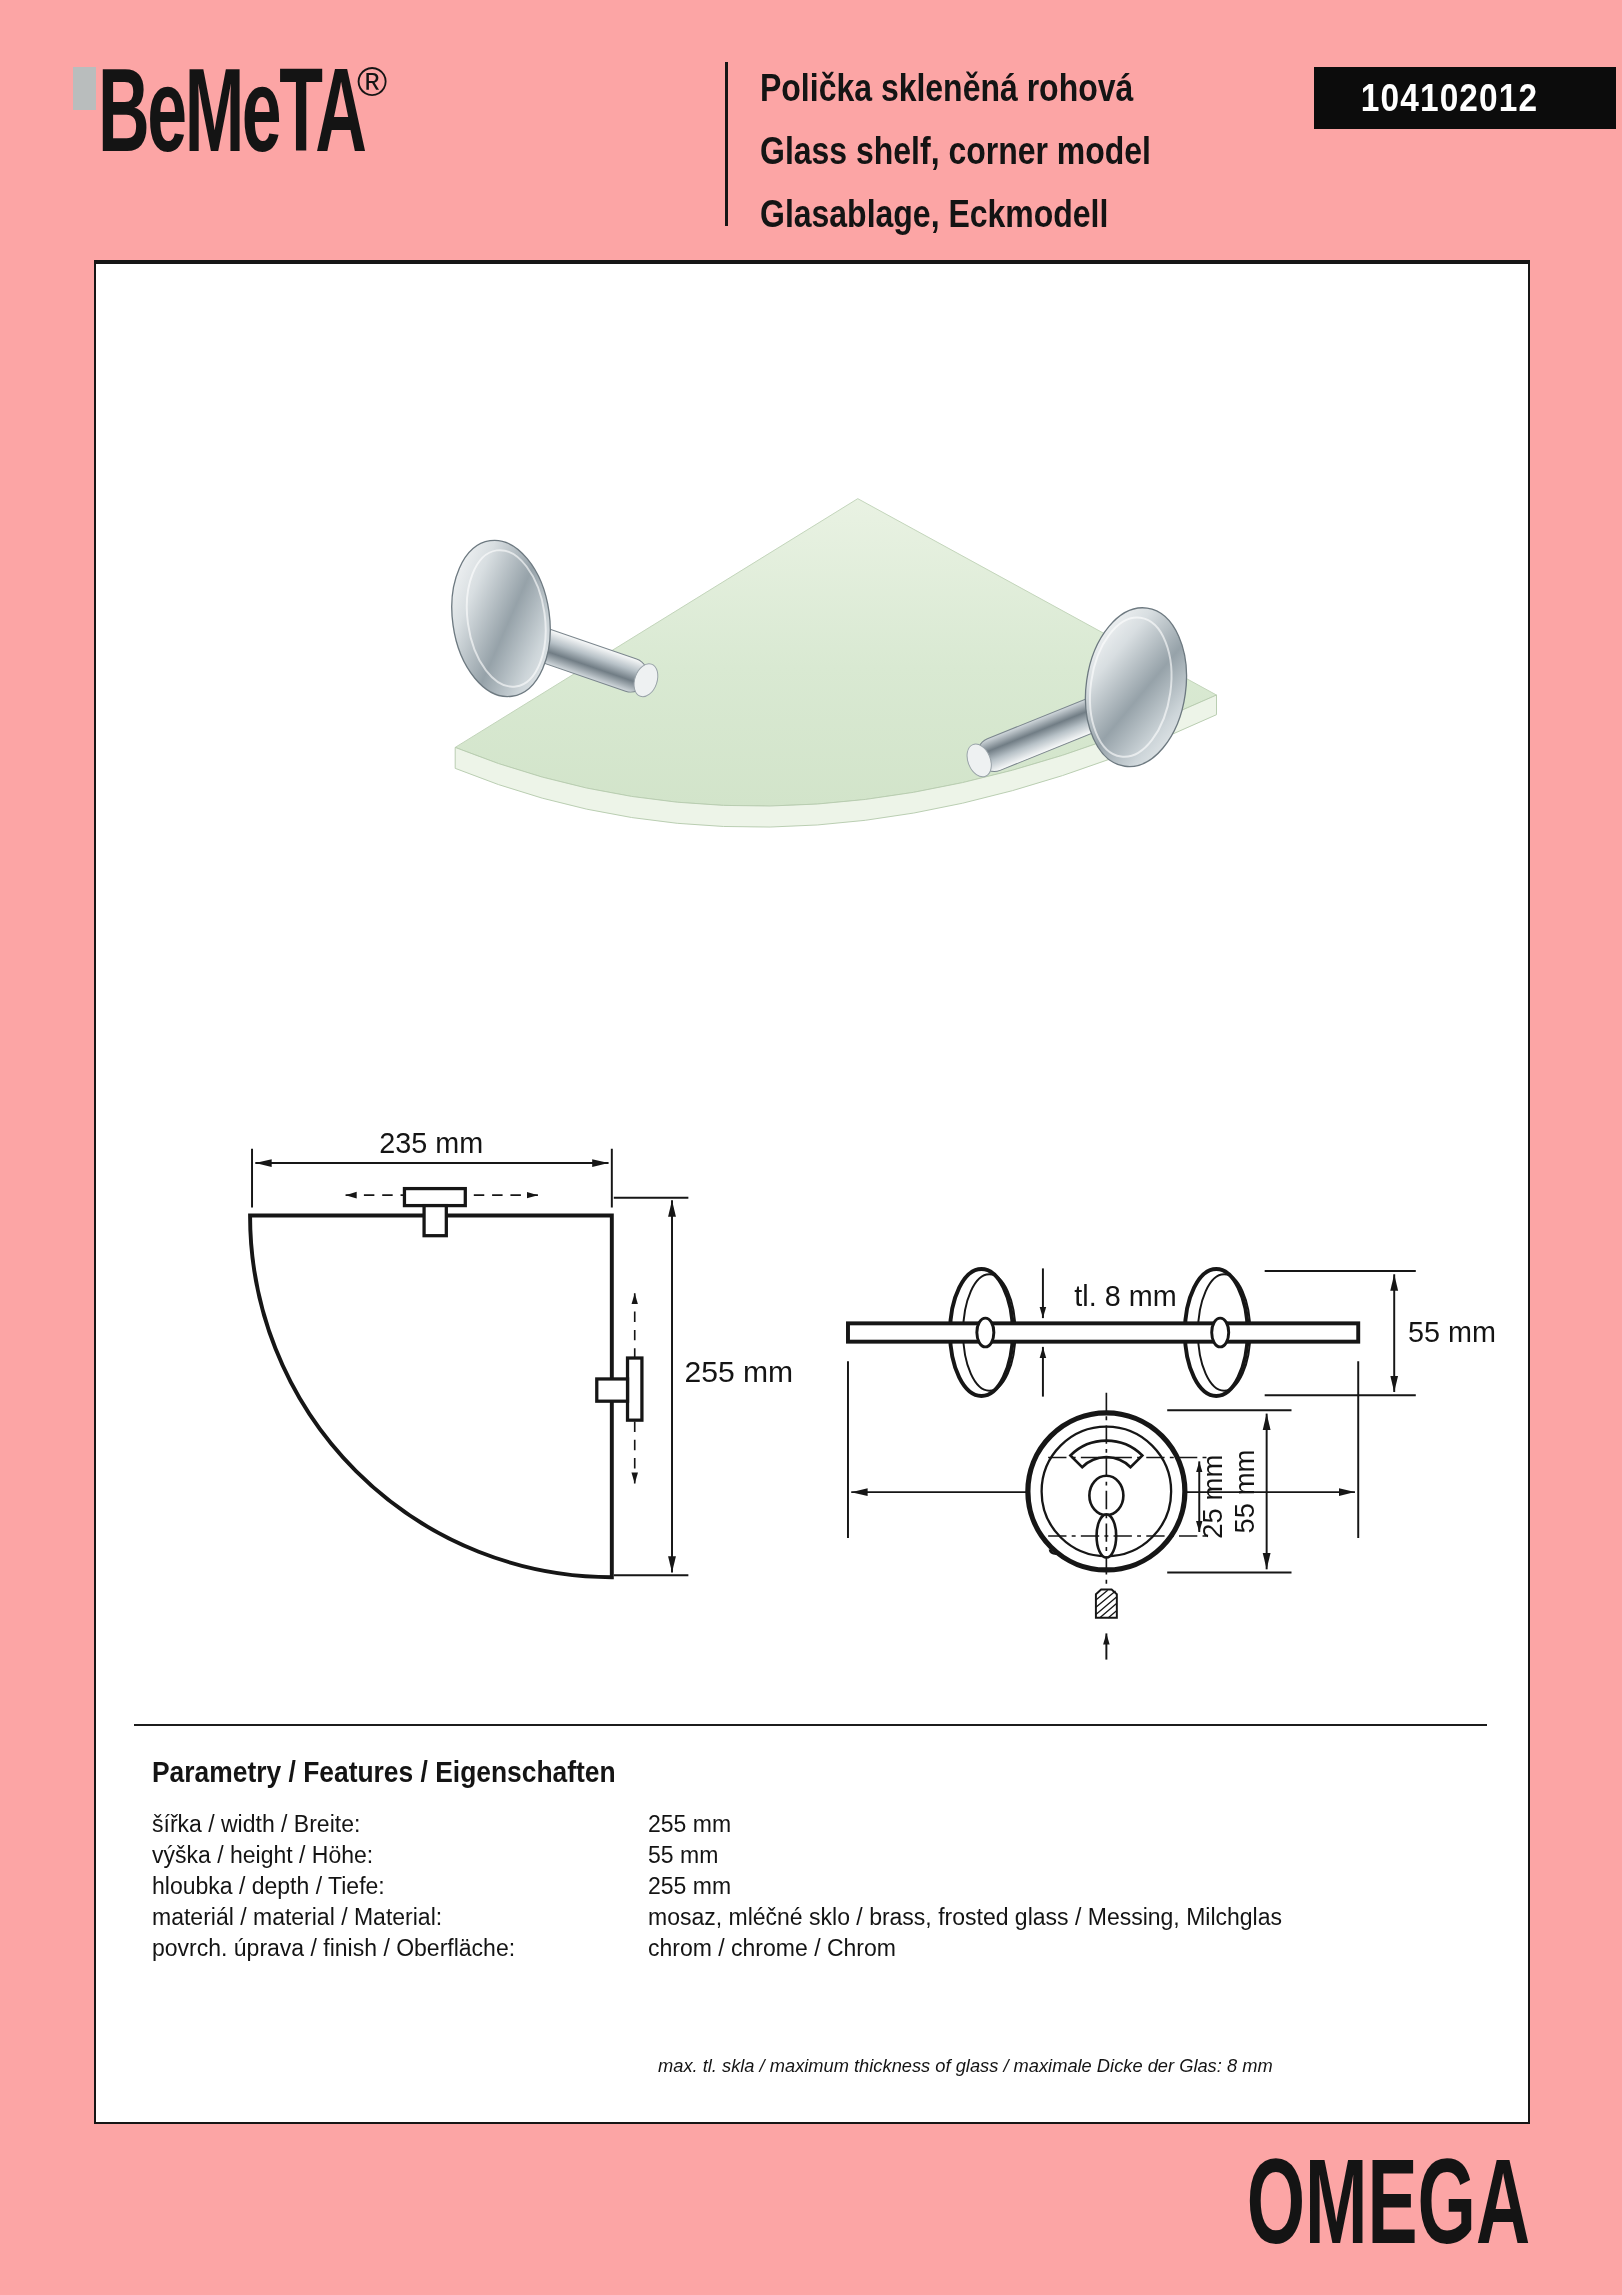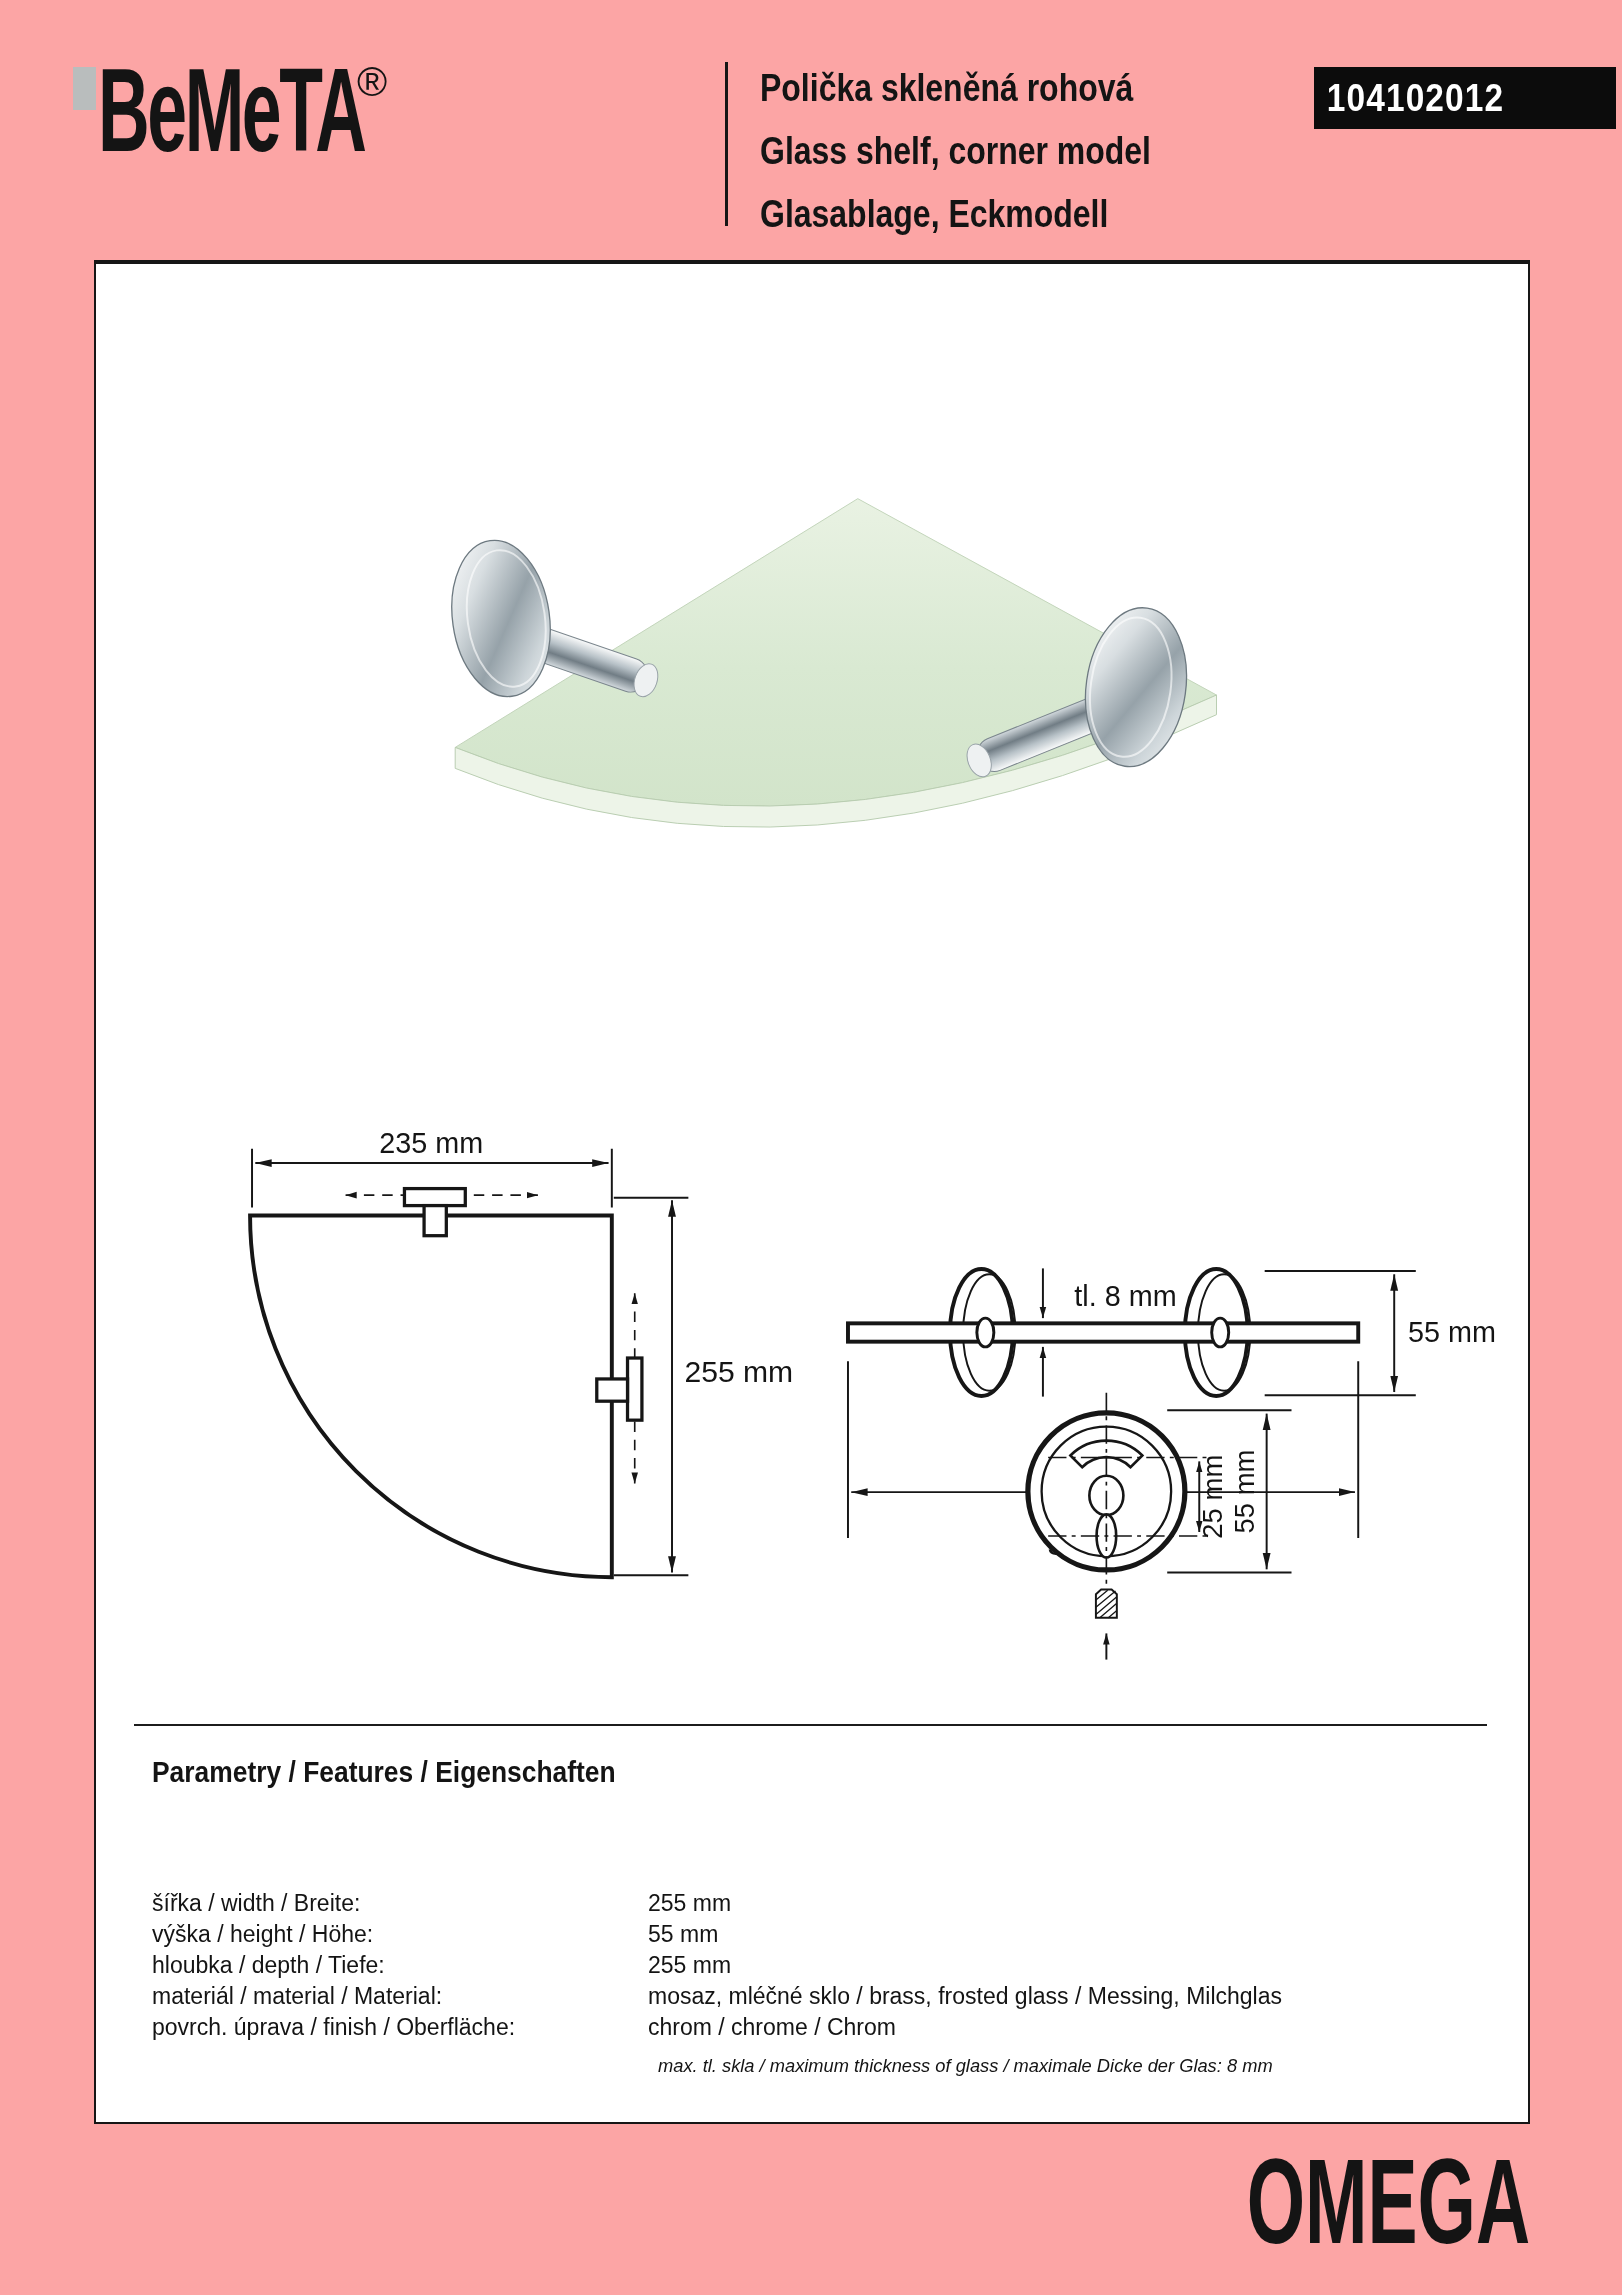--- a/index.html
+++ b/index.html
@@ -9,36 +9,36 @@
 
   
   #logo-square { position:absolute; left:73px; top:67px; width:23px; height:43px; background:#b9bdbd; }
   #brand { position:absolute; left:98px; top:41px; font-size:98px; font-weight:bold; letter-spacing:-3.3px;
            transform:scale(0.73,1.22); transform-origin:left top; white-space:nowrap; }
   #brand-reg { position:absolute; left:357px; top:59px; font-size:41px; font-weight:normal; }
   #header-divider { position:absolute; left:725px; top:62px; width:2.6px; height:164px; background:#161616; }
   #title-block { position:absolute; left:760px; top:56px; }
   .title-line { font-size:39px; font-weight:bold; line-height:63px; white-space:nowrap;
                 transform:scaleX(0.82); transform-origin:left center; }
-  #code-box { position:absolute; left:1314px; top:67px; width:302px; height:62px; background:#0c0c0c; }
+  #code-box { position:absolute; left:1314px; top:67px; width:302px; height:62px; background:#0c0c0c;padding-left:34px; }
   #code-box span { display:block; color:#fff; font-size:38px; font-weight:bold; line-height:62px; padding-left:14.4px;
                    transform:scaleX(0.88); transform-origin:left center; letter-spacing:1.3px; }
 
   
   #main-box { position:absolute; left:94px; top:260px; width:1436px; height:1864px;
               border:2.6px solid #161616; border-top-width:4.6px; background:#fff; }
 
   #photo-svg { position:absolute; left:393px; top:458px; }
   #drawings-svg { position:absolute; left:94px; top:1080px; }
 
   
   #param-sep { position:absolute; left:134px; top:1724px; width:1353px; height:2px; background:#1c1c1c; }
   #param-heading { position:absolute; left:152px; top:1755px; font-size:30px; font-weight:bold; white-space:nowrap;
                    transform:scaleX(0.88); transform-origin:left center; }
-  #param-rows { position:absolute; left:152px; top:1888px; width:1361px; }
+  #param-rows { position:absolute; left:152px; top:1809px; width:1361px; }
   .param-row { display:flex; line-height:31px; font-size:23px; }
   .param-label { width:496px; flex:0 0 496px; white-space:nowrap; }
   .param-value { white-space:nowrap; }
   #param-note { position:absolute; left:648px; top:2055px; font-size:18.3px; font-style:italic; white-space:nowrap;margin-left:10px; }
 
   #series { position:absolute; right:93px; top:2141px; font-size:121px; font-weight:bold; line-height:1;
             transform:scaleX(0.62); transform-origin:right top; white-space:nowrap; }
 
   svg text { font-family:"Liberation Sans","DejaVu Sans",sans-serif; fill:#141414; stroke:none; }
 </style>

